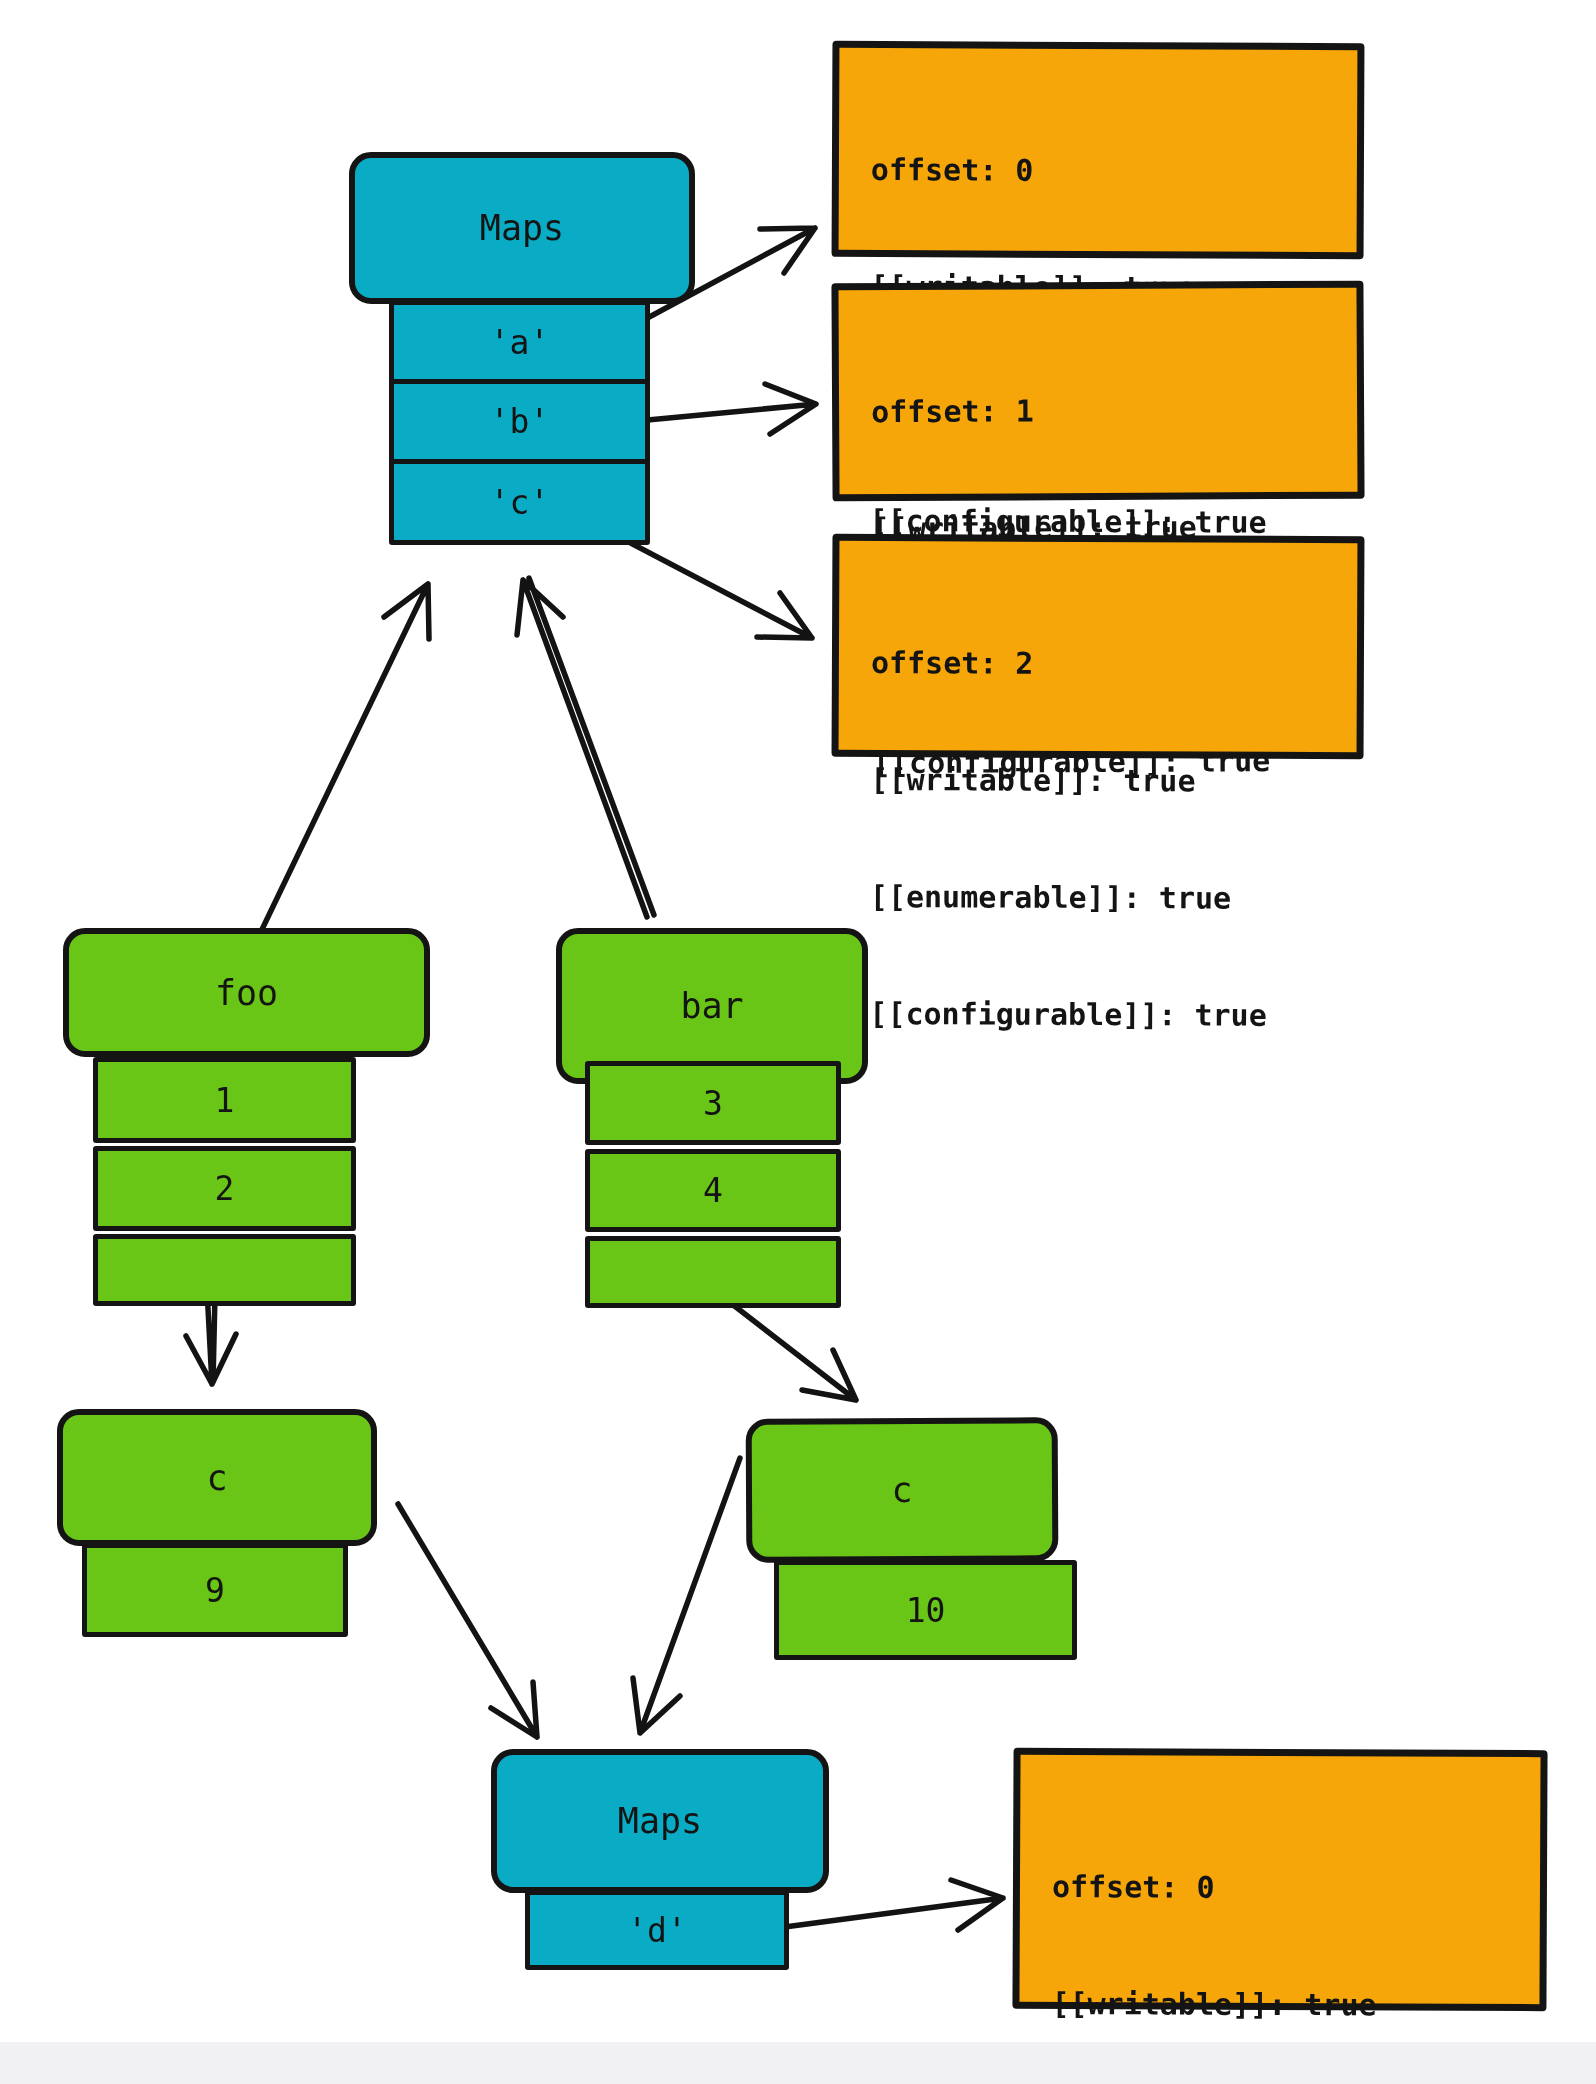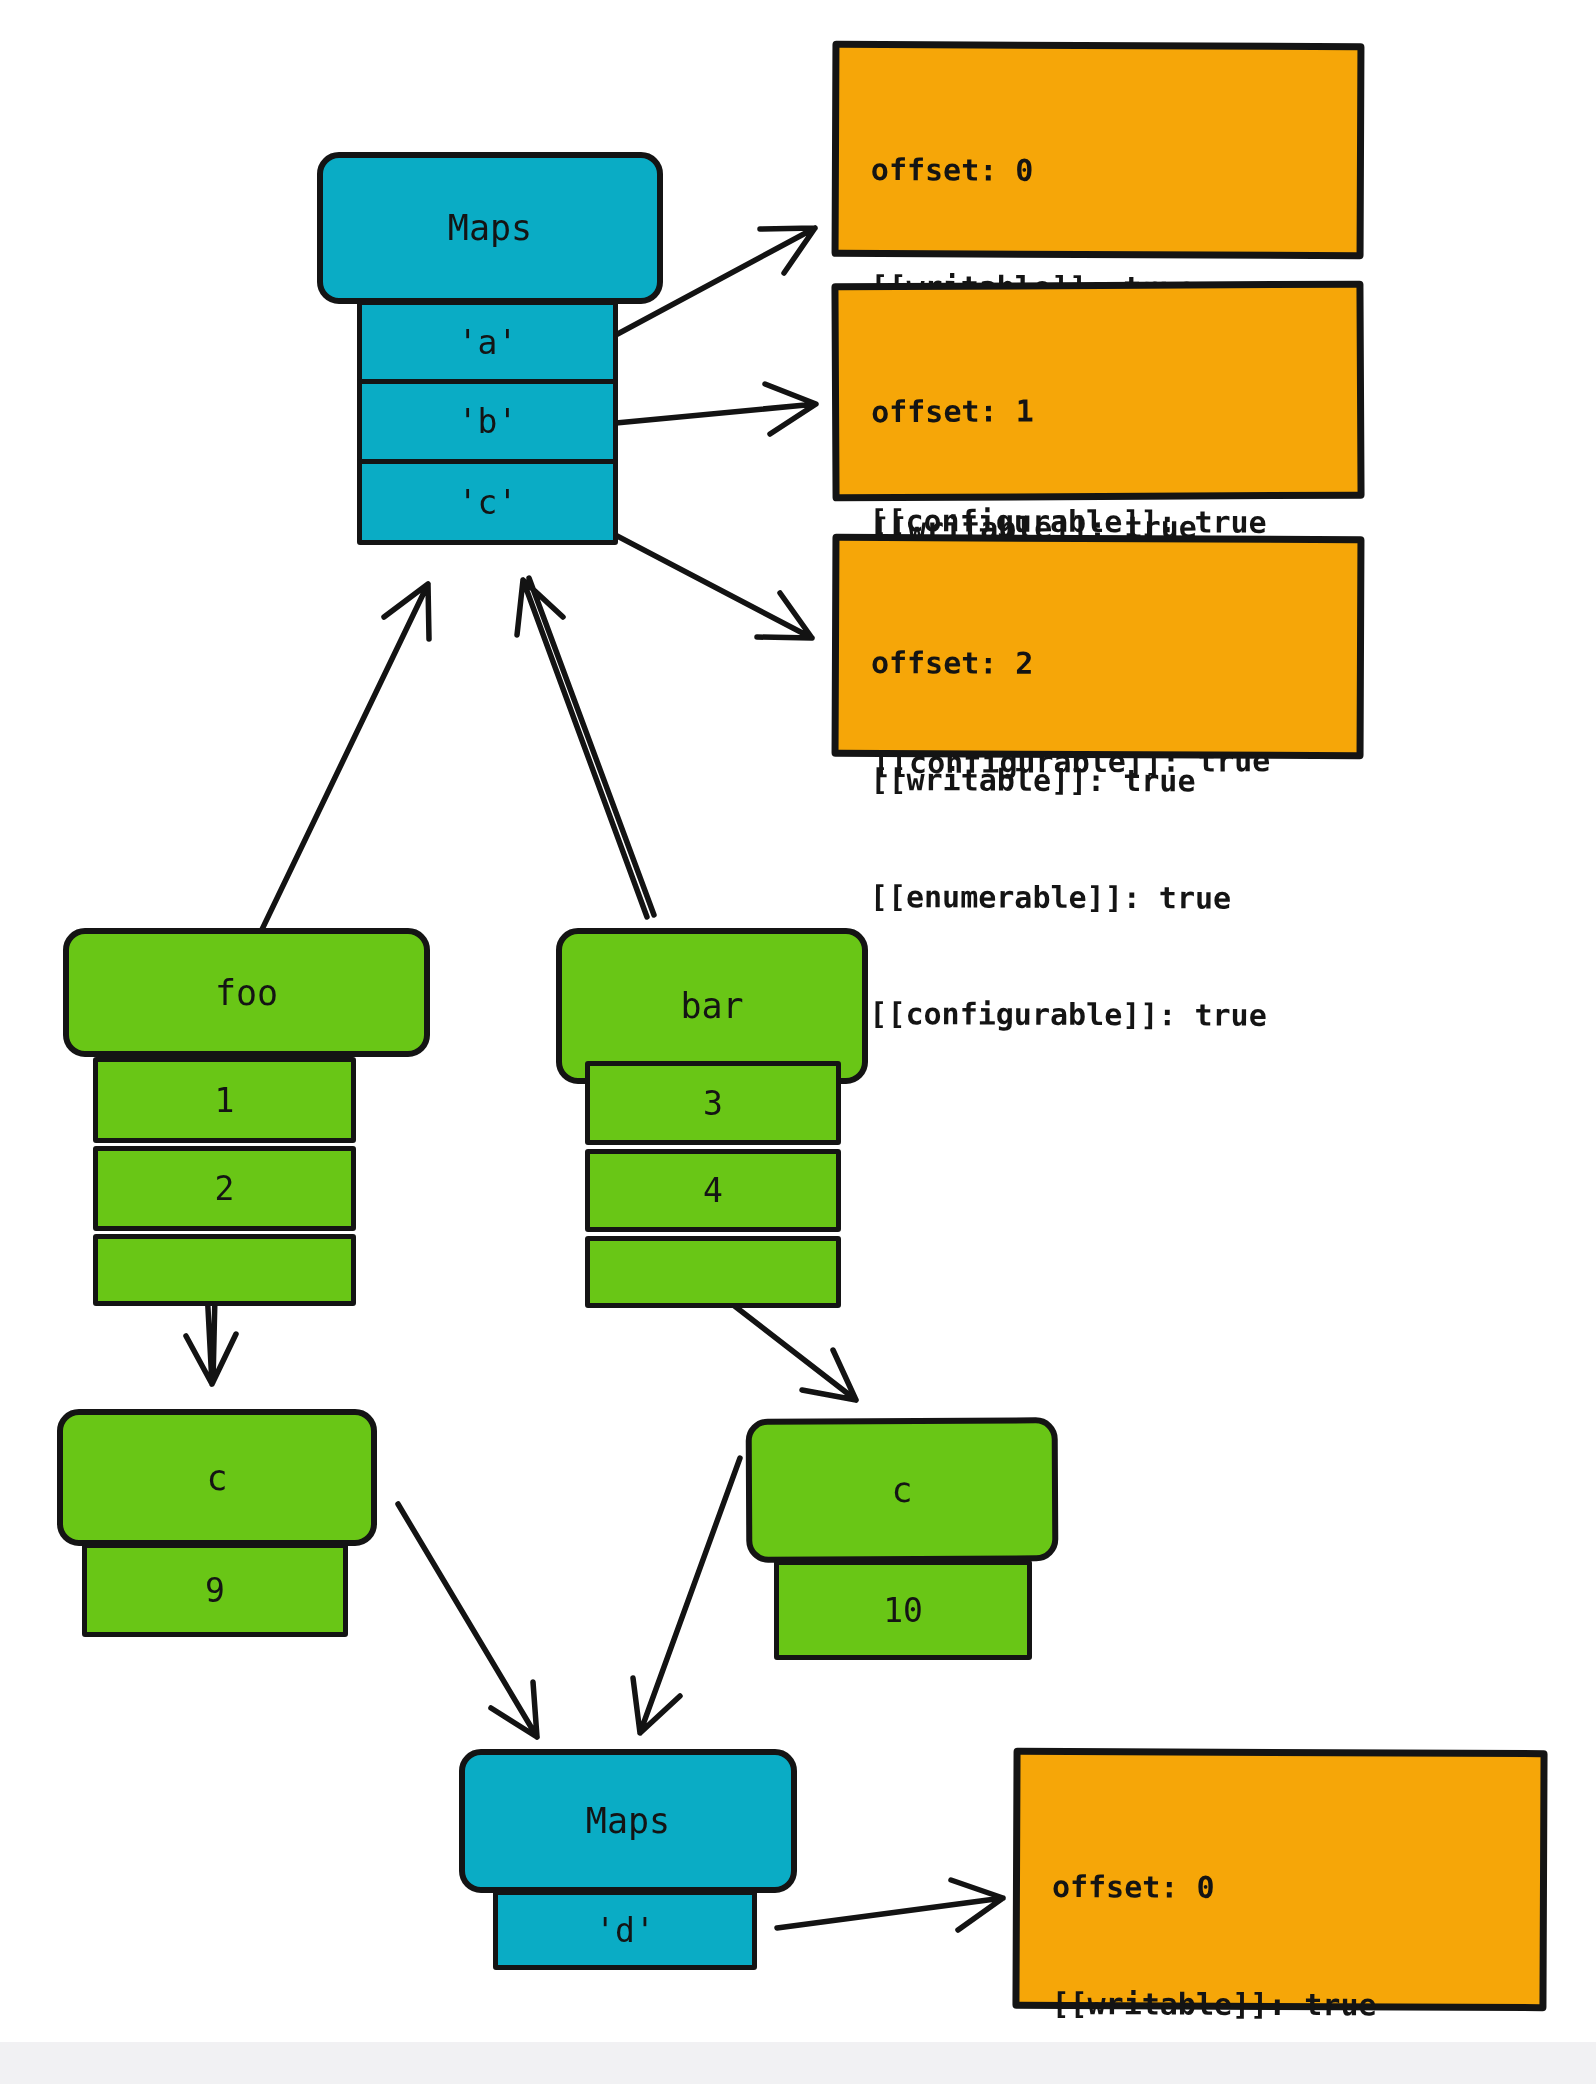--- a/index.html
+++ b/index.html
@@ -23,21 +23,21 @@
     font-size:35px;color:#141414;
   }
   .row{
     position:absolute;
     border:5px solid #141414;
     border-radius:3px;
     display:flex;align-items:center;justify-content:center;
     box-sizing:border-box;
     font-size:33px;color:#141414;
   }
-  .map-fill{background:#0aacc5;}
+  .map-fill{background:#0aacc5;margin-left:32px;}
   .obj-fill{background:#69c616;}
   .desc{
     position:absolute;
     background:#f6a608;
     border:7px solid #141414;
     border-radius:4px;
     box-sizing:border-box;
     color:#141414;
     font-size:30px;font-weight:bold;
     line-height:39px;
@@ -115,21 +115,21 @@
   <div class="row obj-fill" style="left:585px;top:1236px;width:256px;height:72px"></div>
 
   <div class="hdr obj-fill" style="left:57px;top:1409px;width:320px;height:137px">
     <span>c</span>
   </div>
   <div class="row obj-fill" style="left:82px;top:1543px;width:266px;height:94px">9</div>
 
   <div class="hdr obj-fill tilt-b" style="left:746px;top:1418px;width:312px;height:144px">
     <span>c</span>
   </div>
-  <div class="row obj-fill" style="left:774px;top:1560px;width:258px;height:100px">10</div>
+  <div class="row obj-fill" style="left:774px;top:1560px;width:303px;height:100px">10</div>
 
   <div class="hdr map-fill" style="left:459px;top:1749px;width:338px;height:144px">
     <span>Maps</span>
   </div>
   <div class="row map-fill" style="left:493px;top:1890px;width:264px;height:80px">'d'</div>
 
   <div class="desc low tilt-a" style="left:1013px;top:1749px;width:534px;height:261px">
     <div>offset: 0</div>
     <div>[[writable]]: true</div>
     

